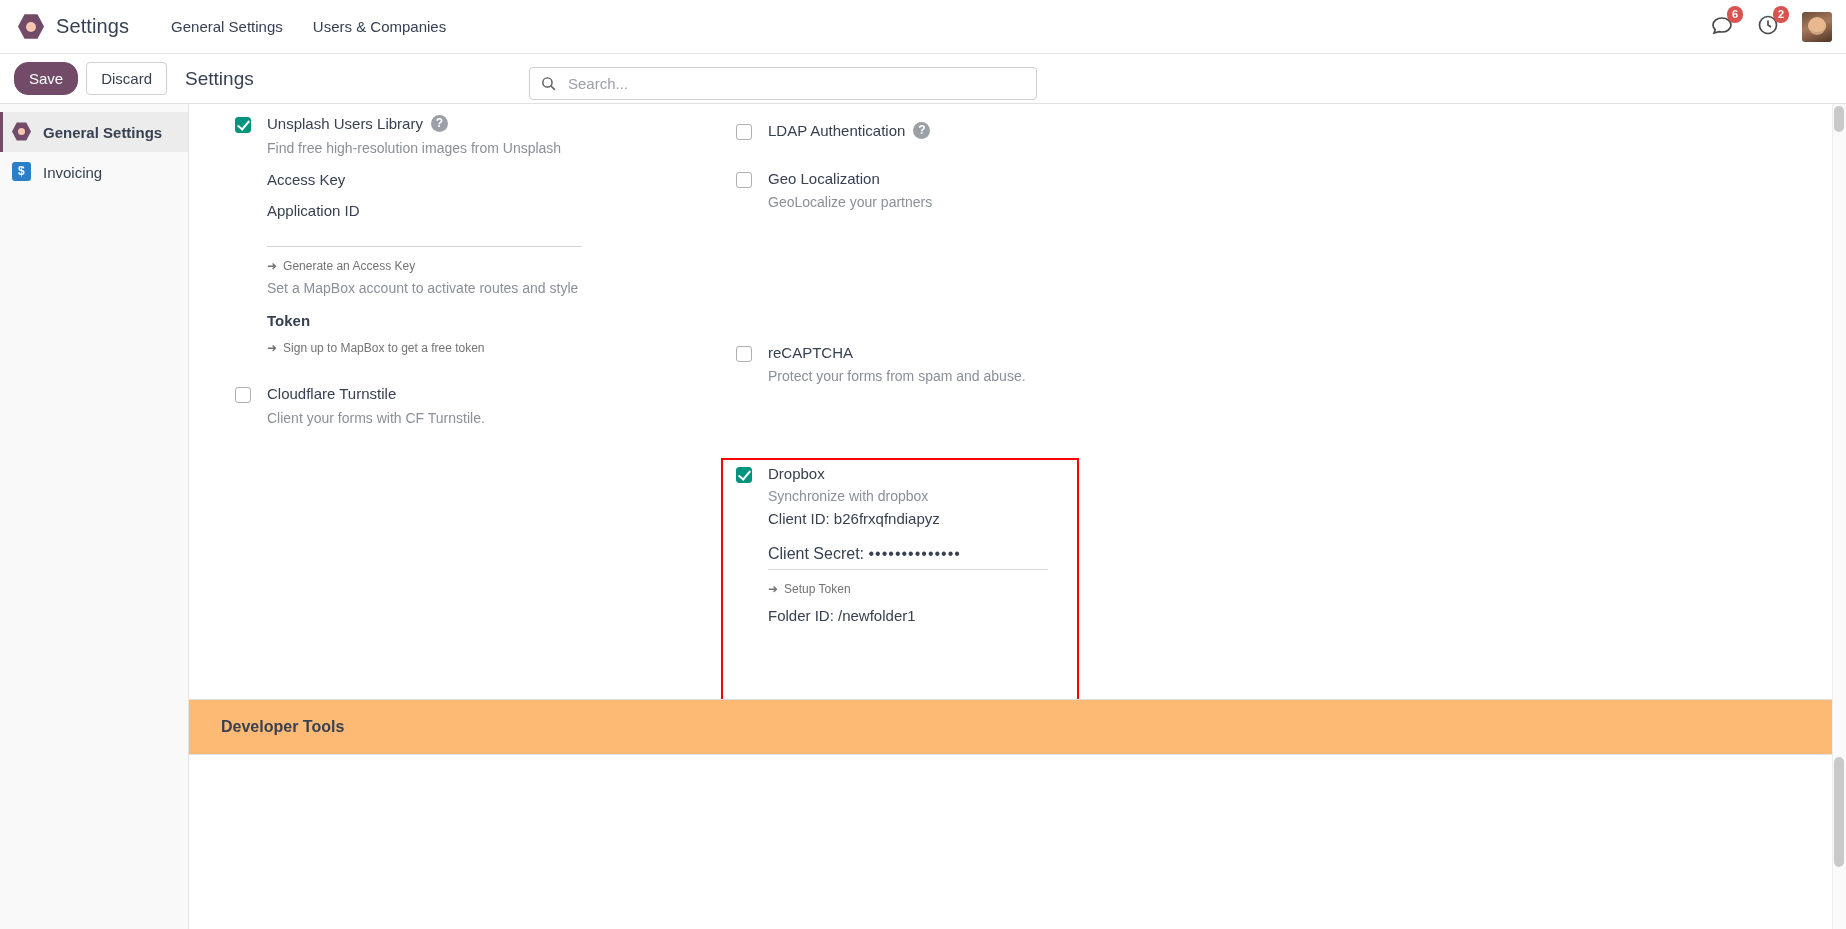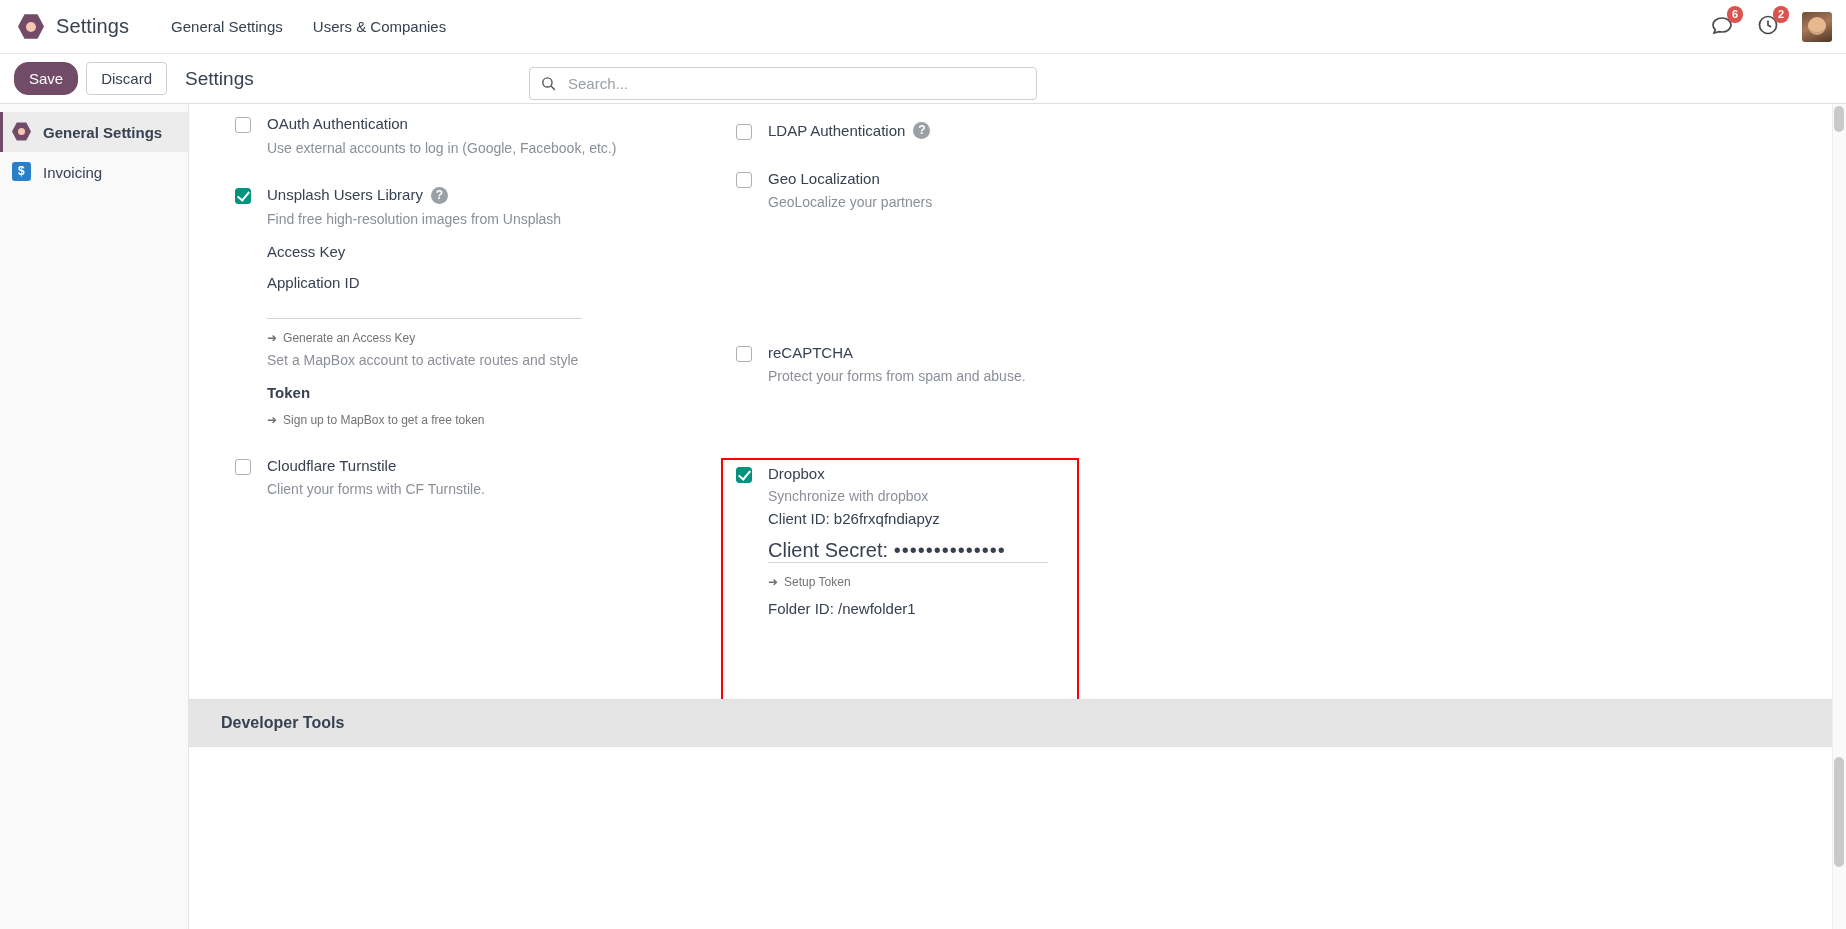--- a/index.html
+++ b/index.html
@@ -333,34 +333,35 @@
   .dropbox-block {
     margin-top: 2px;
   }
   .dropbox-block .s-desc { margin-top: 3px; }
   .dbx-line {
     font-size: 15px;
     color: #374151;
     margin-top: 4px;
   }
   .dbx-secret {
-    font-size: 20px;
-    color: #374151;
-    margin-top: 12px;
+    font-size: 16px;
+    color: #374151;
+    margin-top: 18px;
     border-bottom: 1px solid #d7d7d7;
     width: 280px;
+    padding-bottom: 6px;
   }
   .dots { letter-spacing: 1px; }
   
   .dev-strip {
     position: absolute;
     left: 0; right: 0;
     top: 595px;
-    height: 48px;
-    background: #e5e5e5;
+    height: 56px;
+    background: #fdba74;
     border-top: 1px solid #e0e0e0;
     border-bottom: 1px solid #e0e0e0;
     display: flex;
     align-items: center;
     padding-left: 32px;
     font-weight: bold;
     font-size: 16px;
     color: #374151;
   }
   
@@ -452,29 +453,20 @@
       <span>Invoicing</span>
     </div>
   </div>
 
   <div class="content">
 
     <div class="settings-grid">
 
       <div class="col col-left">
 
-        <div class="setting-block">
-          <span class="cb"></span>
-          <div class="setting-text">
-            <div class="s-label">
-                <span>OAuth Authentication</span>
-              </div>
-            <div class="s-desc">Use external accounts to log in (Google, Facebook, etc.)</div>
-          </div>
-        </div>
 
         <div class="setting-block">
           <span class="cb checked"></span>
           <div class="setting-text">
             <div class="s-label">
               <span>Unsplash Users Library</span>
               <span class="help-icon">?</span>
             </div>
             <div class="s-desc">Find free high-resolution images from Unsplash</div>
 

